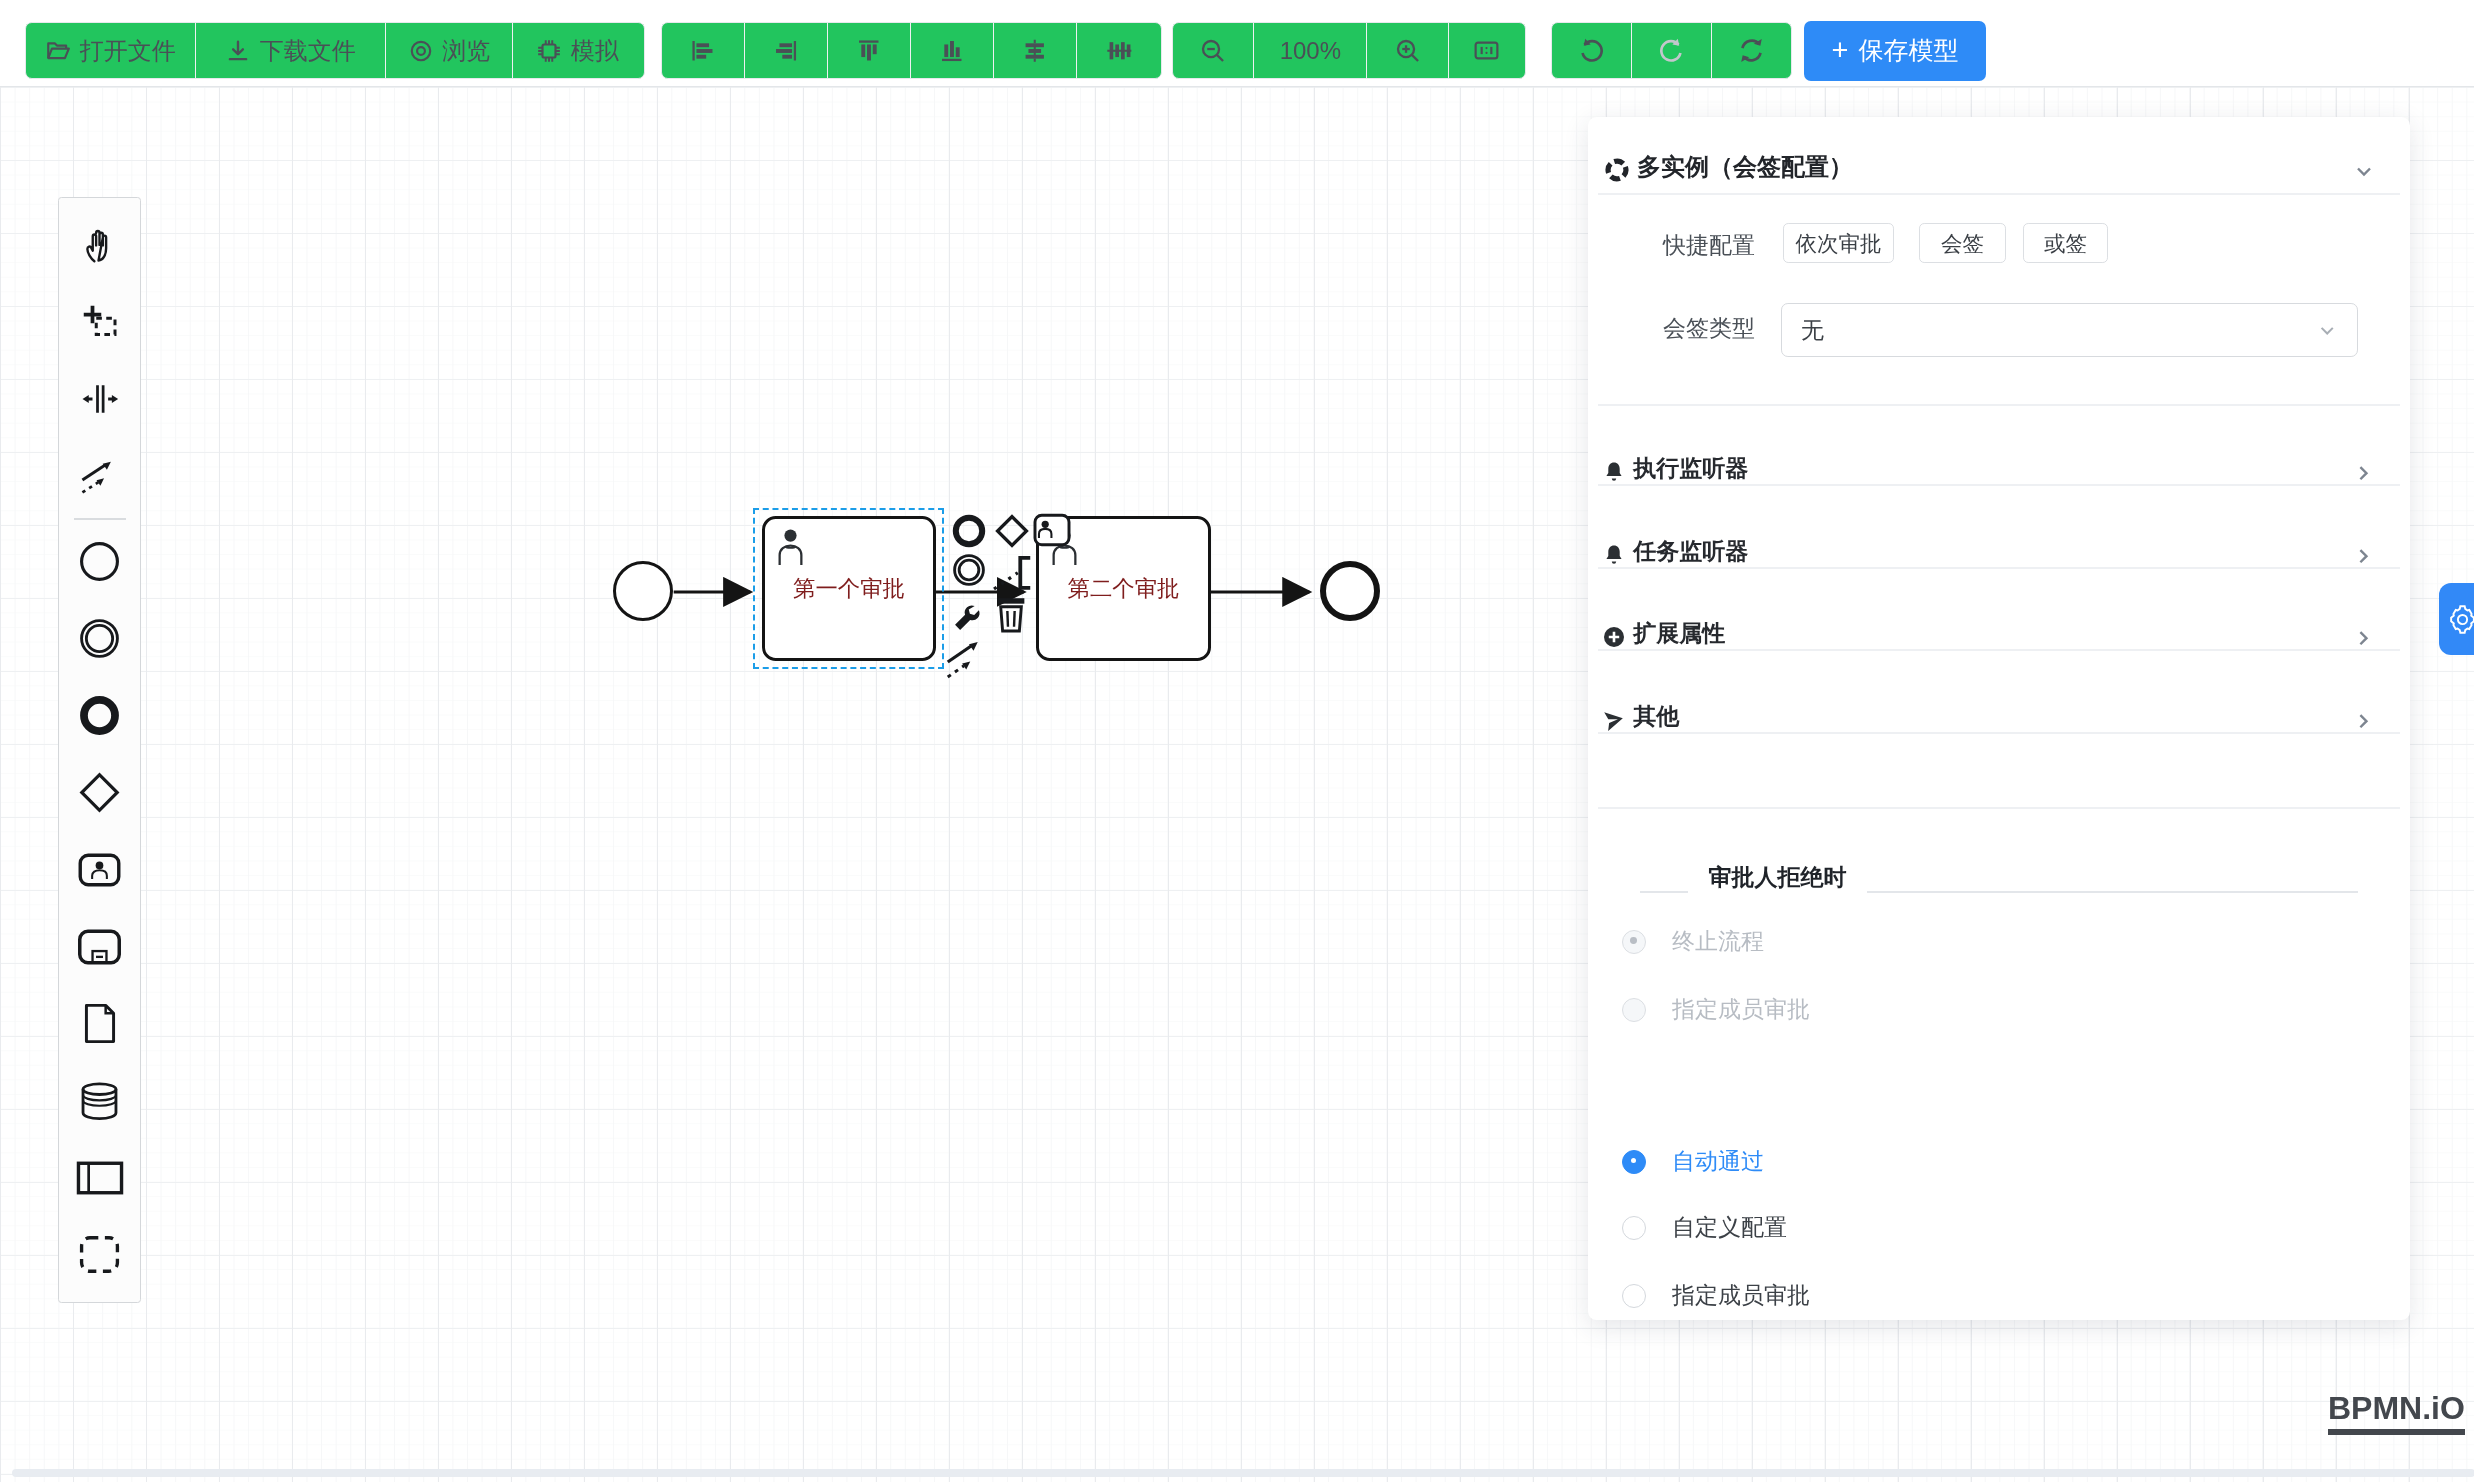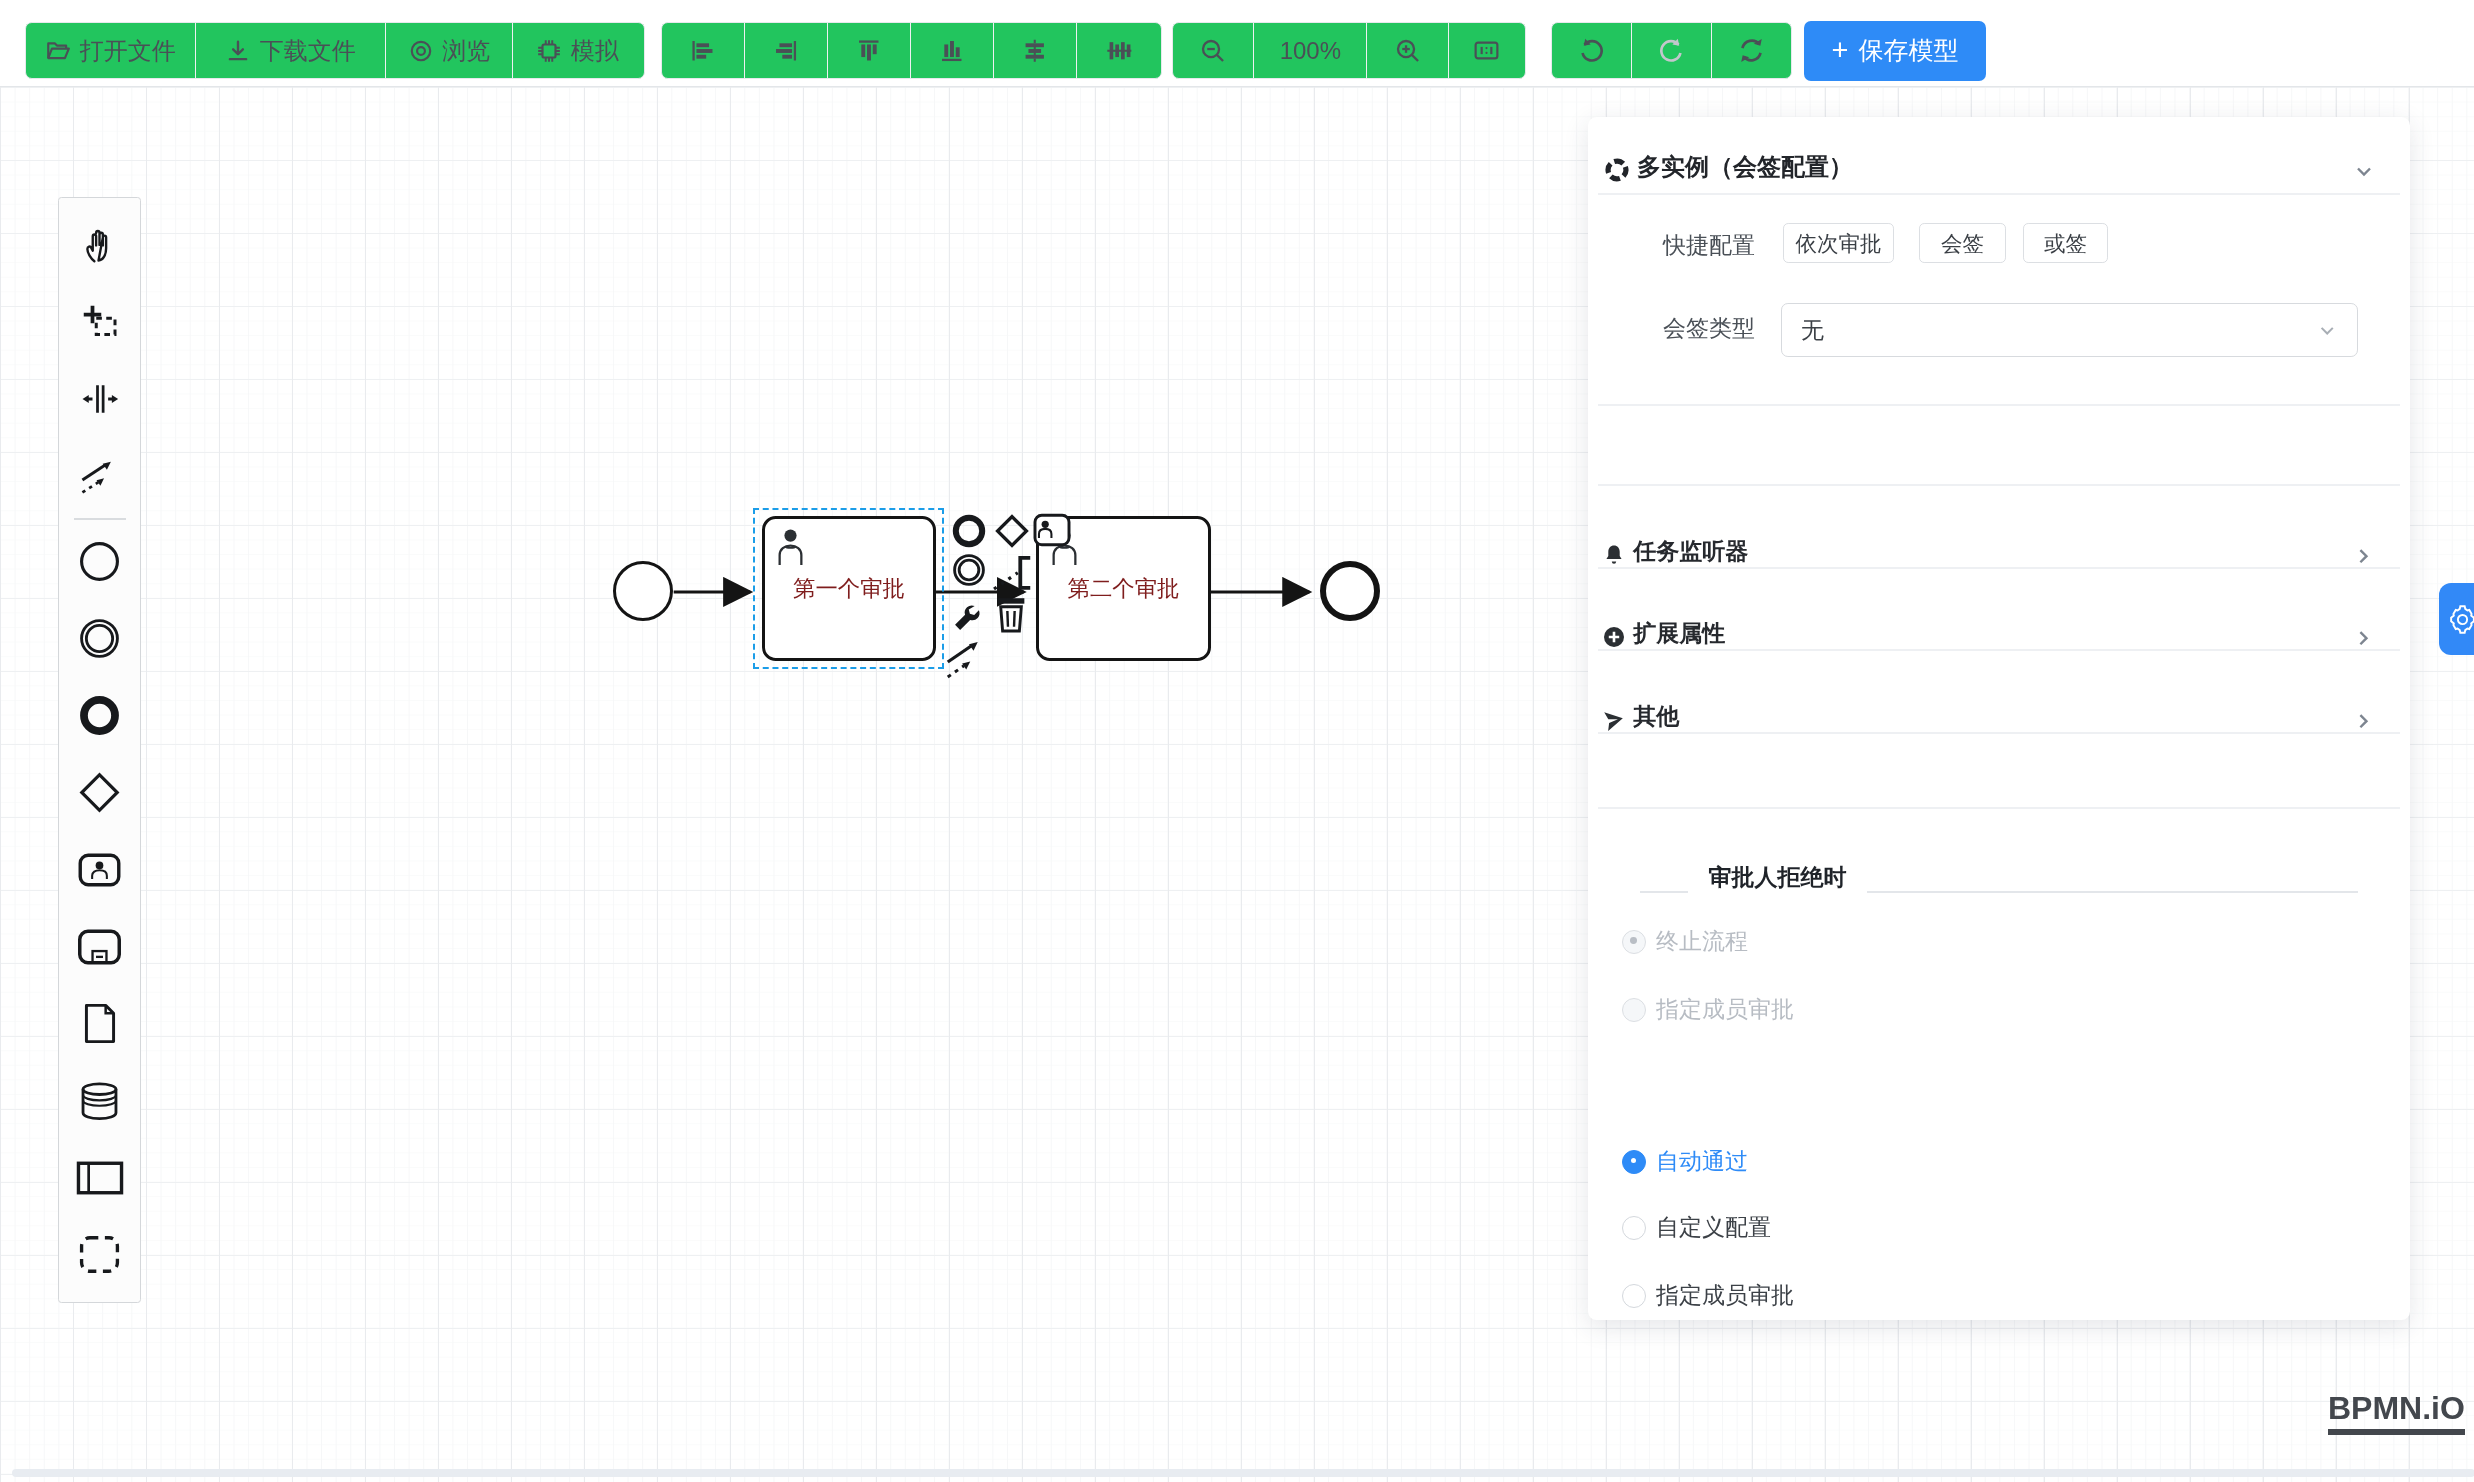--- a/index.html
+++ b/index.html
@@ -61,21 +61,21 @@
   .flabel { position:absolute; left:64px; width:103px; text-align:right; font-size:23px;
     color:#4a5057; }
   #sign-select { position:absolute; left:193px; top:186px; width:577px; height:54px;
     border:1.7px solid #d7dade; border-radius:6.9px; display:flex; align-items:center;
     padding:0 19px; font-size:23px; color:#3c4147; cursor:pointer; background:#fff; }
   #sign-select .chevd { margin-left:auto; color:#a8aeb5; line-height:0; }
   .gtitle { position:absolute; left:0; right:0; display:flex; align-items:flex-end;
     padding:0 52px; }
   .gtitle .ln { height:1.7px; background:#e3e6ea; }
   .gtitle .t { font-size:23px; font-weight:700; color:#1f2329; margin:0 20.6px; }
-  .radio-row { position:absolute; left:34px; display:flex; align-items:center; gap:10px;
+  .radio-row { position:absolute; left:34px; display:flex; align-items:center; gap:26px;
     height:41px; cursor:pointer; }
   .rc { width:24px; height:24px; border-radius:50%; border:1.7px solid #d4d8dd; background:#fff;
     position:relative; flex:0 0 auto; }
   .rc.dis { background:#f5f7f9; border-color:#dcdfe3; }
   .rc.dis.dot::after { content:""; position:absolute; left:6.9px; top:6.9px; width:6.9px; height:6.9px;
     border-radius:50%; background:#b9bec5; }
   .rc.blue { background:#2e8bf7; border-color:#2e8bf7; }
   .rc.blue::after { content:""; position:absolute; left:7.7px; top:7.7px; width:5.2px; height:5.2px;
     border-radius:50%; background:#fff; }
   .rlabel { font-size:23px; color:#3c4147; }
@@ -436,20 +436,31 @@
   <div id="sign-select">
     <span>无</span>
     <span class="chevd">
       <svg width="22.4" height="22.4" viewBox="0 0 24 24">
           <polyline points="6,9.5 12,15.5 18,9.5" fill="none" stroke="currentColor" stroke-width="2.2"></polyline>
         </svg></span>
   </div>
 
   <div class="pdiv" style="top:287px"></div>
 
+  <div class="hrow" style="top:287px;height:80px;padding-left:10.3px">
+    <svg width="24" height="24" viewBox="0 0 24 24" style="color:#2b2f33">
+        <path d="M12 2.5c-3.4 0-5.7 2.7-5.7 6.2v4.4L4.4 16h15.2l-1.9-2.9V8.7c0-3.5-2.3-6.2-5.7-6.2z" fill="currentColor"></path>
+        <path d="M9.8 18.5a2.2 2.2 0 0 0 4.4 0" fill="currentColor"></path>
+      </svg>
+    <span class="seclabel" style="margin-left:6.9px">执行监听器</span>
+    <span class="chev" style="right:36px">
+      <svg width="22.4" height="22.4" viewBox="0 0 24 24">
+          <polyline points="9,5.5 15.5,12 9,18.5" fill="none" stroke="currentColor" stroke-width="2.6"></polyline>
+        </svg></span>
+  </div>
   <div class="pdiv" style="top:367px"></div>
 
   <div class="hrow" style="top:367px;height:83px;padding-left:10.3px">
     <svg width="24" height="24" viewBox="0 0 24 24" style="color:#2b2f33">
         <path d="M12 2.5c-3.4 0-5.7 2.7-5.7 6.2v4.4L4.4 16h15.2l-1.9-2.9V8.7c0-3.5-2.3-6.2-5.7-6.2z" fill="currentColor"></path>
         <path d="M9.8 18.5a2.2 2.2 0 0 0 4.4 0" fill="currentColor"></path>
       </svg>
     <span class="seclabel" style="margin-left:6.9px">任务监听器</span>
     <span class="chev" style="right:36px">
       <svg width="22.4" height="22.4" viewBox="0 0 24 24">

